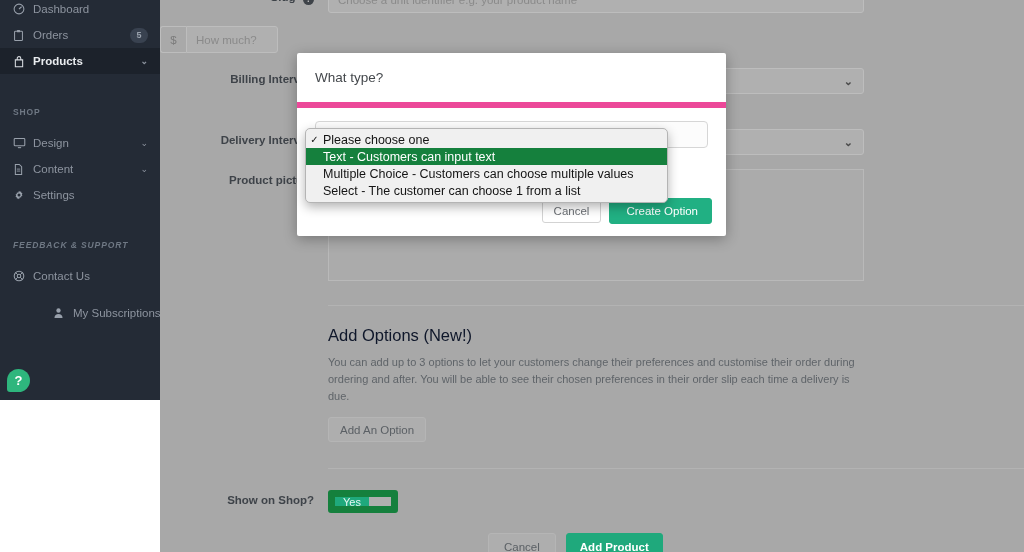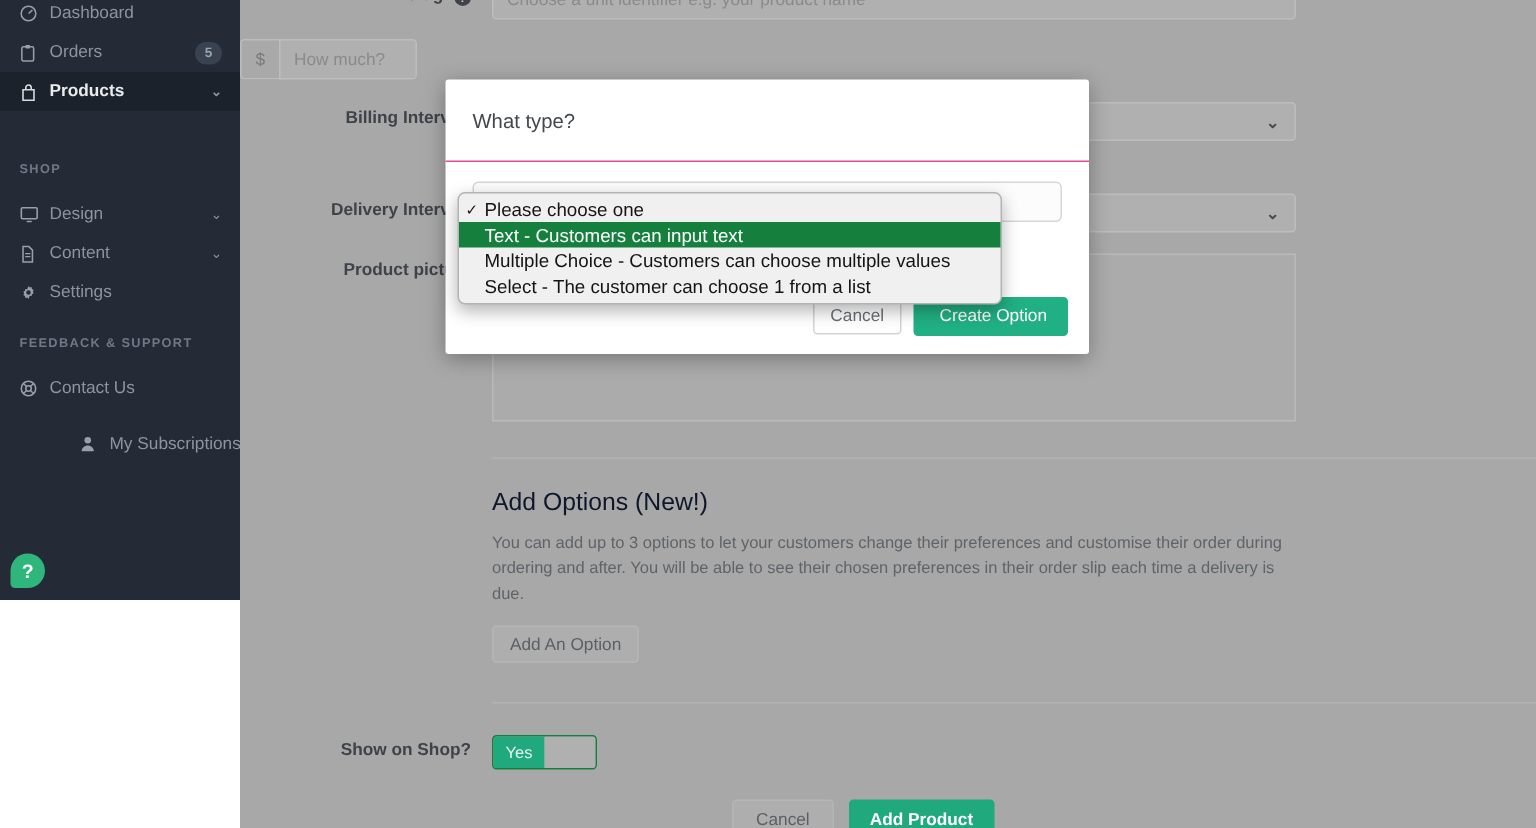--- a/index.html
+++ b/index.html
@@ -128,40 +128,40 @@
     border-radius: 3px; font-size: 11.5px;
     border: 1px solid #b5b5b5; background: #aeaeae; color: #5b6065;
     cursor: pointer; white-space: nowrap;
   }
   .btn-primary {
     background: #1fa97c; border-color: #1fa97c; color: #fff;
     height: 27px; padding: 0 13px; font-weight: bold;
   }
   .toggle {
     display: inline-flex; height: 23px; width: 70px;
-    border: 1px solid #15803d; border-radius: 3px; overflow: hidden;
+    border: 7px solid #15803d; border-radius: 3px; overflow: hidden;
   }
   .toggle .on {
     flex: 0 0 34px; background: #1fa97c; color: #e7f6f0;
     display: flex; align-items: center; justify-content: center;
     font-size: 11px;
   }
   .toggle .off { flex: 1 1 auto; background: #b0b0b0; }
 
   
   .modal {
     position: absolute; left: 297px; top: 53px;
     width: 429px; height: 183px;
     background: #fff;
     box-shadow: 0 3px 14px rgba(0,0,0,0.30);
     border-radius: 2px;
     z-index: 30;
   }
   .modal-header {
-    height: 55px; border-bottom: 1px solid #ec4899;
+    height: 55px; border-bottom: 6px solid #ec4899;
     display: flex; align-items: center; padding: 0 18px;
   }
   .modal-title { font-size: 13.5px; color: #44484c; }
   .modal-body { padding: 13px 18px 0 18px; }
   .modal-select {
     height: 27px; border: 1px solid #d6d6d6; border-radius: 4px;
     background: #fcfcfc;
   }
   .modal-footer {
     position: absolute; right: 14px; bottom: 12px;
@@ -265,21 +265,21 @@
     <div class="nav-item">
       <span class="ico">
         <svg width="12" height="12" viewBox="0 0 16 16">
             <path d="M8 2.2l1.1 1.3 1.7-.3.3 1.7 1.5.8-.8 1.5.8 1.5-1.5.8-.3 1.7-1.7-.3L8 13.8 6.9 12.5l-1.7.3-.3-1.7-1.5-.8.8-1.5-.8-1.5 1.5-.8.3-1.7 1.7.3z" fill="currentColor"></path>
             <circle cx="8" cy="8" r="2" fill="#242b36"></circle>
           </svg>
       </span>
       <span class="lbl">Settings</span>
     </div>
 
-    <div class="nav-section" style="margin-top:12px;">FEEDBACK &amp; SUPPORT</div>
+    <div class="nav-section" style="margin-top:29px;font-style:italic;">FEEDBACK &amp; SUPPORT</div>
     <div class="nav-item" style="margin-top:10px;">
       <span class="ico">
         <svg width="12" height="12" viewBox="0 0 16 16">
             <circle cx="8" cy="8" r="6.4" fill="none" stroke="currentColor" stroke-width="1.4"></circle>
             <circle cx="8" cy="8" r="2.4" fill="none" stroke="currentColor" stroke-width="1.4"></circle>
             <path d="M3.5 3.5l2.8 2.8M12.5 3.5L9.7 6.3M3.5 12.5l2.8-2.8M12.5 12.5L9.7 9.7" stroke="currentColor" stroke-width="1.3"></path>
           </svg>
       </span>
       <span class="lbl">Contact Us</span>
     </div>

